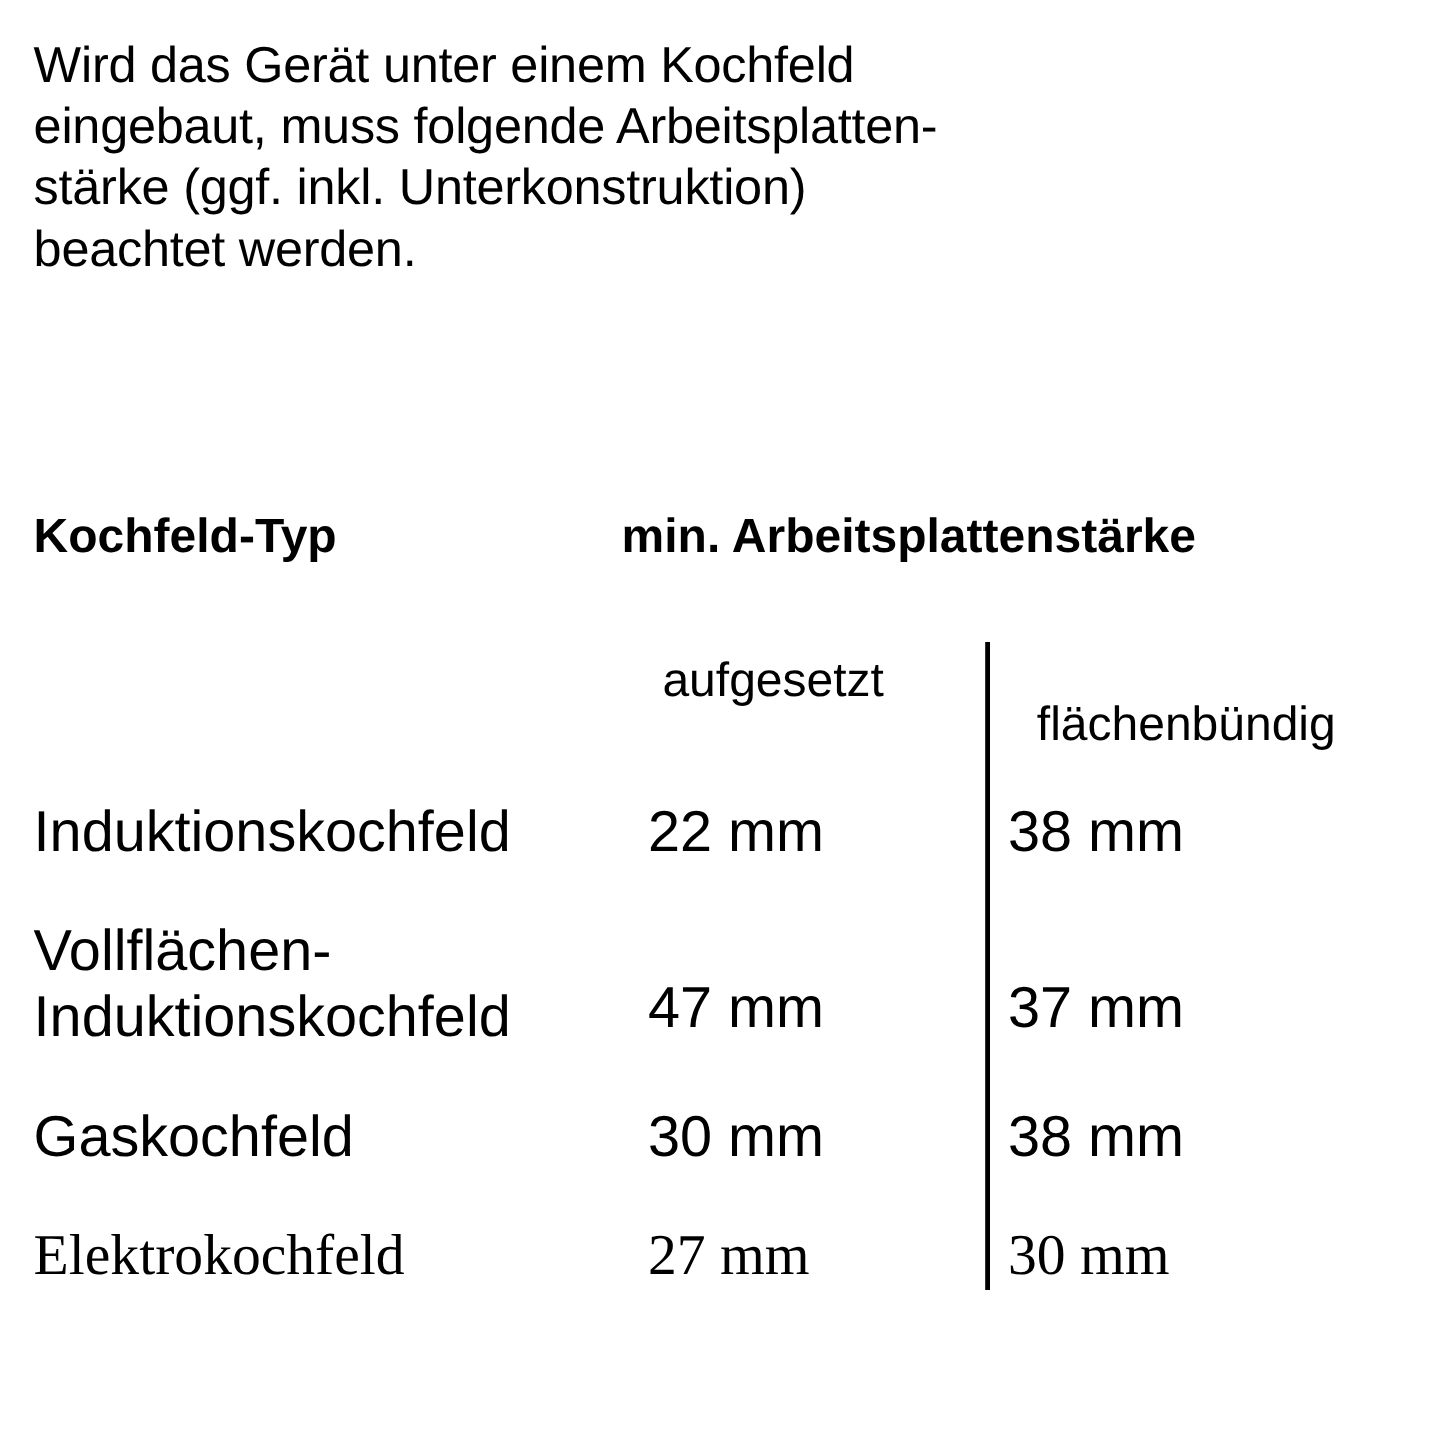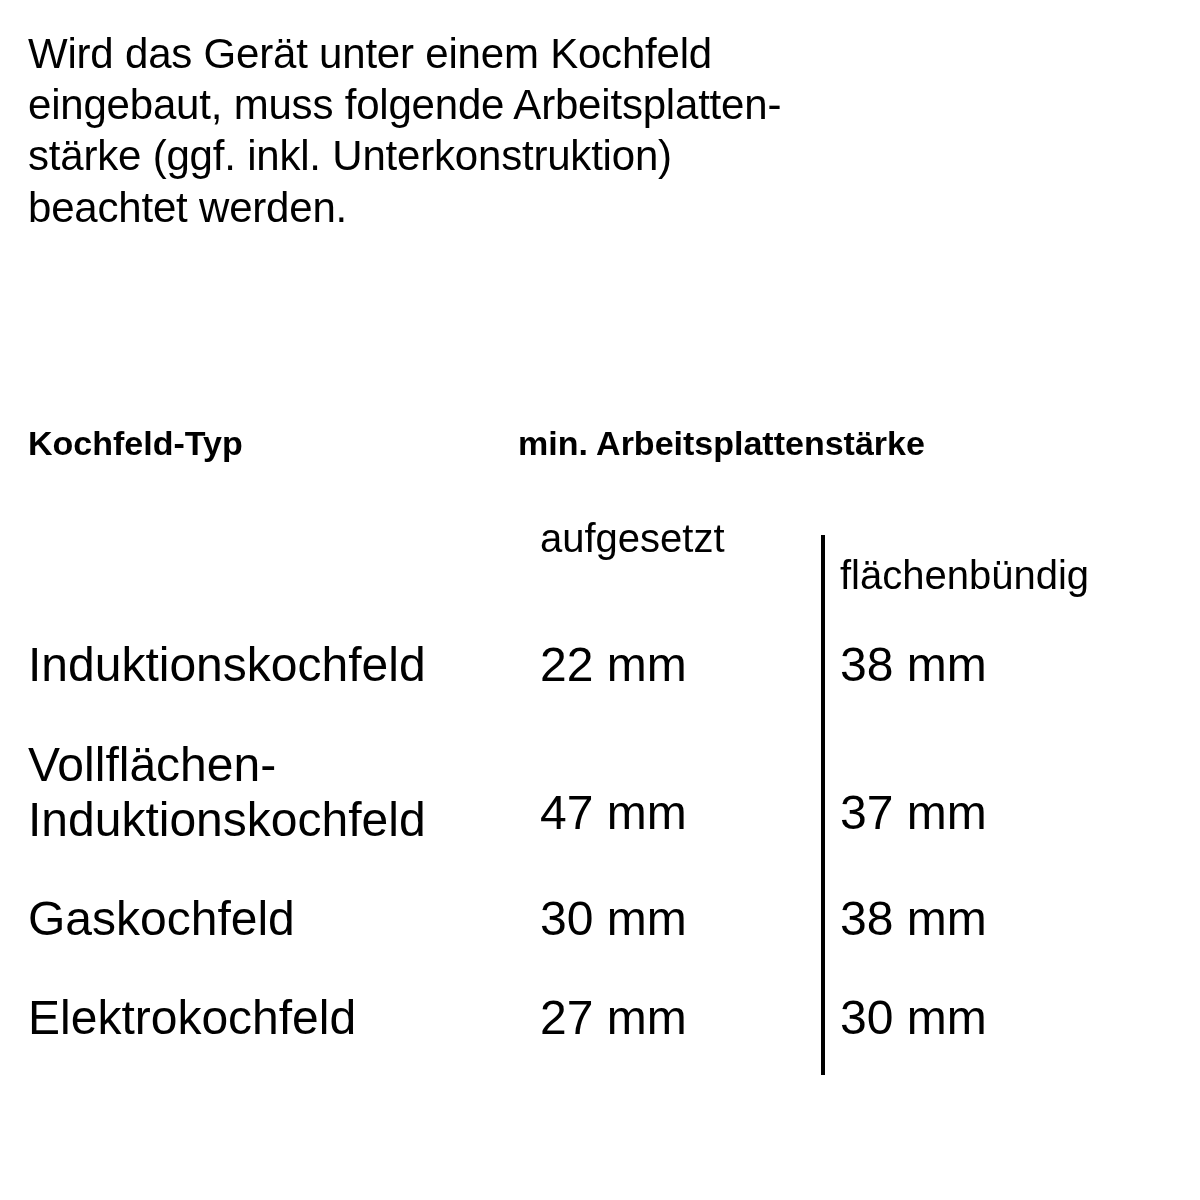--- a/index.html
+++ b/index.html
@@ -59,42 +59,43 @@
   }
   .col-b {
     width: 360px;
     flex: 0 0 360px;
     box-sizing: border-box;
     padding-left: 22px;
   }
 
   .head-row {
     font-weight: bold;
-    font-size: 34px;
+    font-size: 40px;
     line-height: 1.1;
-    margin-bottom: 54px;
+    margin-bottom: 76px;
   }
   .head-row .col-type { width: 490px; flex: 0 0 490px; }
   .head-type { white-space: nowrap; }
   .head-thickness { white-space: nowrap; }
 
   .subhead-row {
     font-size: 40px;
     line-height: 1.1;
     margin-bottom: 40px;
+    gap: 12px;
   }
   .subhead-row .col-a { text-align: left; padding-left: 22px; }
   .subhead-row .col-b { padding-left: 22px; margin-top: 37px; }
 
   .data-row {
     font-size: 48px;
     line-height: 1.15;
     margin-bottom: 44px;
   }
-  .data-row:last-child { margin-bottom: 0; }
+  .data-row:last-child { margin-bottom: 0; font-family: Liberation Serif, serif; }
 
   .type-label {
     white-space: pre-line;
   }
 
   
   .divider {
     position: absolute;
     left: 793px;
     top: 110px;

